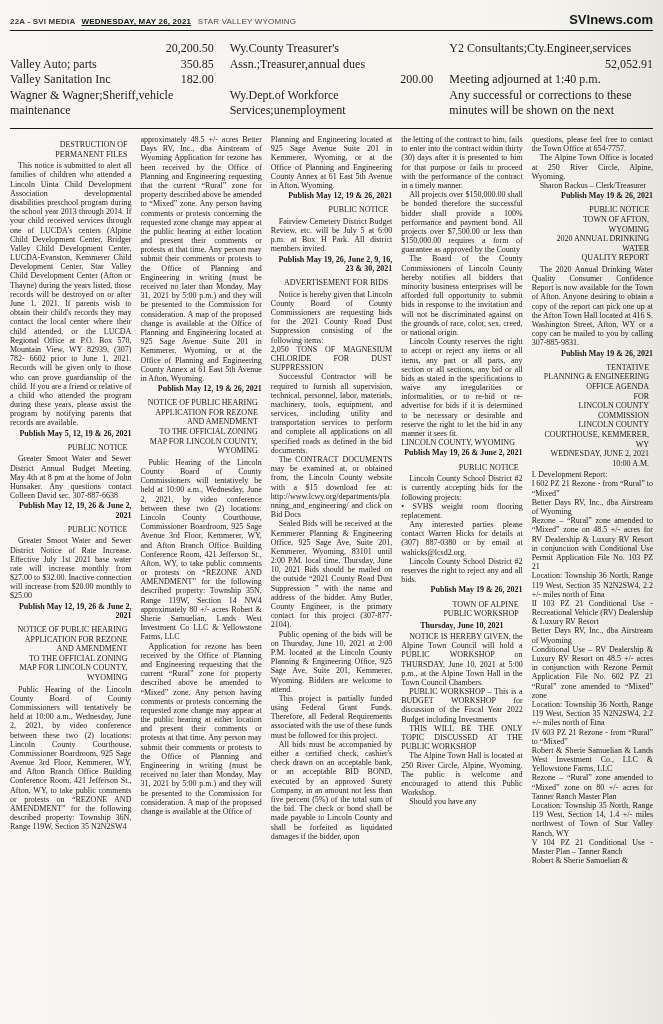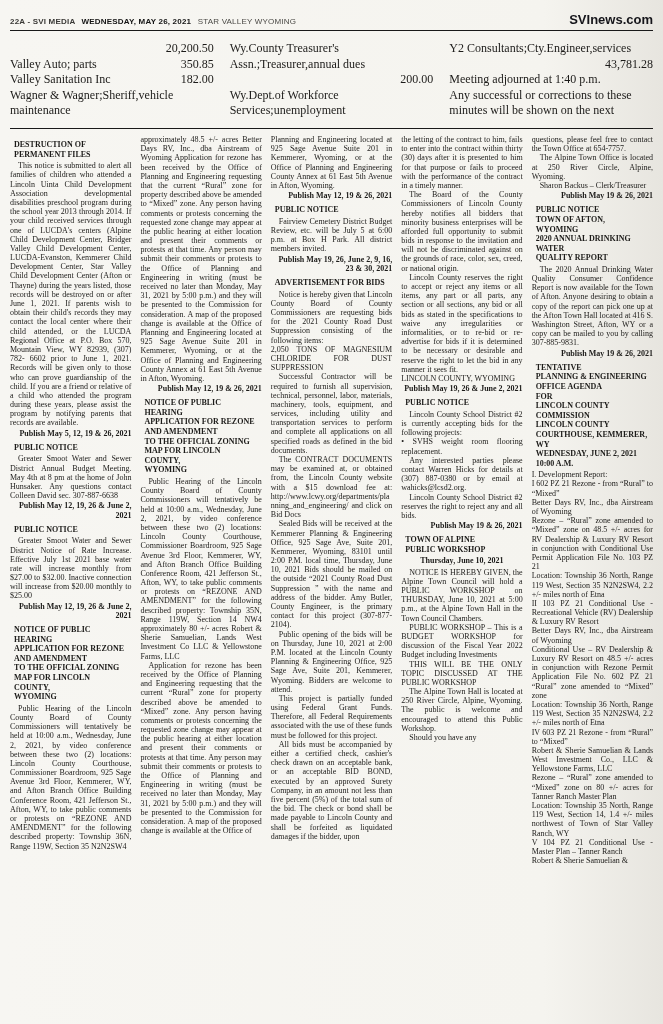--- a/index.html
+++ b/index.html
@@ -9,42 +9,42 @@
     color:#1c1b19;
     background:linear-gradient(90deg,#f7f6f2 0%,#f5f4ef 82%,#e7e5df 100%);
     padding:12px 10px 8px 10px;
   }
   header {
     display:flex; justify-content:space-between; align-items:baseline;
     border-bottom:1.5px solid #191919; padding-bottom:3px;
     font-family:"Liberation Sans","DejaVu Sans",sans-serif;
   }
   .h-left { font-size:8px; font-weight:bold; letter-spacing:.2px; color:#3a3936; }
-  .h-left .h-date { color:#141414; margin:5px 4px; }
+  .h-left .h-date { color:#141414; margin:5px 4px;text-decoration:underline; }
   .h-left .h-region { font-weight:normal; color:#4a4945;margin-top:28px; }
   .h-site { font-size:13px; font-weight:bold; color:#15151a; }
   
   .ledger { margin-top:10px; height:80px; overflow:hidden; }
   .ledger-cols { display:flex; gap:16px; font-size:12px; line-height:1.3; }
   .ledger-col { flex:1 1 0; min-width:0; }
   .ledger-row { display:flex; flex-wrap:wrap; justify-content:space-between; }
   .ledger-name { }
   .ledger-amt { margin-left:auto; text-align:right; }
   .ledger-publish { font-weight:bold; text-align:center; margin-top:3px; }
   .rule { border-top:1.5px solid #191919; margin:7px 0 6px 0; }
   
   .ncols { display:flex; gap:9px; height:884px; overflow:hidden; }
   .ncol {
     flex:1 1 0; min-width:0;
     font-size:8px; line-height:1.15; text-align:justify;
     overflow-wrap:anywhere;
   }
   .blk { margin:0; }
   .blk.heading {
-    font-weight:bold; text-align:left; white-space:pre-line;
+    font-weight:normal; text-align:right; white-space:pre-line;
     margin:5px 4px 2px 4px; line-height:1.2; overflow-wrap:normal;
   }
   .blk.subheading { font-weight:bold; text-align:center; margin-bottom:2px; }
   .blk.para { text-indent:8px; }
   .blk.cont { text-indent:0; }
   .blk.item { text-indent:0; }
   .blk.publish { font-weight:bold; text-align:right; margin:1px 0 4px 0; }
 </style>
 </head>
 <body>
@@ -102,21 +102,21 @@
             <span class="ledger-amt">5,568.88</span>
           </div>
           <div class="ledger-row">
             <span class="ledger-name">Wy State Forestry Division; emergency fire suppression</span>
             <span class="ledger-amt">17,646.35</span>
           </div>
         </div>
         <div class="ledger-col">
           <div class="ledger-row">
             <span class="ledger-name">Y2 Consultants;Cty.Engineer,services</span>
-            <span class="ledger-amt">43,781.28</span>
+            <span class="ledger-amt">52,052.91</span>
           </div>
           <div class="ledger-row">
             <span class="ledger-name">Meeting adjourned at 1:40 p.m.</span>
             <span class="ledger-amt"></span>
           </div>
           <div class="ledger-row">
             <span class="ledger-name">Any successful or corrections to these minutes will be shown on the next meeting's minutes.</span>
             <span class="ledger-amt"></span>
           </div>
           <div class="ledger-publish">Publish May 26, 2021</div>
@@ -170,20 +170,21 @@
           <div class="blk item">2,050 TONS OF MAGNESIUM CHLORIDE FOR DUST SUPPRESSION</div>
           <div class="blk para">Successful Contractor will be required to furnish all supervision, technical, personnel, labor, materials, machinery, tools, equipment, and services, including utility and transportation services to perform and complete all applications on all specified roads as defined in the bid documents.</div>
           <div class="blk para">The CONTRACT DOCUMENTS may be examined at, or obtained from, the Lincoln County website with a $15 download fee at: http://www.lcwy.org/departments/planning_and_engineering/ and click on Bid Docs</div>
           <div class="blk para">Sealed Bids will be received at the Kemmerer Planning &amp; Engineering Office, 925 Sage Ave, Suite 201, Kemmerer, Wyoming, 83101 until 2:00 P.M. local time, Thursday, June 10, 2021 Bids should be mailed on the outside “2021 County Road Dust Suppression ” with the name and address of the bidder. Amy Butler, County Engineer, is the primary contact for this project (307-877-2104).</div>
           <div class="blk para">Public opening of the bids will be on Thursday, June 10, 2021 at 2:00 P.M. located at the Lincoln County Planning &amp; Engineering Office, 925 Sage Ave, Suite 201, Kemmerer, Wyoming. Bidders are welcome to attend.</div>
           <div class="blk para">This project is partially funded using Federal Grant Funds. Therefore, all Federal Requirements associated with the use of these funds must be followed for this project.</div>
           <div class="blk para">All bids must be accompanied by either a certified check, cashier's check drawn on an acceptable bank, or an acceptable BID BOND, executed by an approved Surety Company, in an amount not less than five percent (5%) of the total sum of the bid. The check or bond shall be made payable to Lincoln County and shall be forfeited as liquidated damages if the bidder, upon</div>
         </div>
         <div class="ncol">
           <div class="blk cont">the letting of the contract to him, fails to enter into the contract within thirty (30) days after it is presented to him for that purpose or fails to proceed with the performance of the contract in a timely manner.</div>
+          <div class="blk para">All projects over $150,000.00 shall be bonded therefore the successful bidder shall provide a 100% performance and payment bond. All projects over $7,500.00 or less than $150,000.00 requires a form of guarantee as approved by the County</div>
           <div class="blk para">The Board of the County Commissioners of Lincoln County hereby notifies all bidders that minority business enterprises will be afforded full opportunity to submit bids in response to the invitation and will not be discriminated against on the grounds of race, color, sex, creed, or national origin.</div>
           <div class="blk para">Lincoln County reserves the right to accept or reject any items or all items, any part or all parts, any section or all sections, any bid or all bids as stated in the specifications to waive any irregularities or informalities, or to re-bid or re-advertise for bids if it is determined to be necessary or desirable and reserve the right to let the bid in any manner it sees fit.</div>
           <div class="blk item">LINCOLN COUNTY, WYOMING</div>
           <div class="blk publish">Publish May 19, 26 &amp; June 2, 2021</div>
           <div class="blk heading">PUBLIC NOTICE</div>
           <div class="blk para">Lincoln County School District #2 is currently accepting bids for the following projects:</div>
           <div class="blk item">• SVHS weight room flooring replacement.</div>
           <div class="blk para">Any interested parties please contact Warren Hicks for details at (307) 887-0380 or by email at wahicks@lcsd2.org.</div>
           <div class="blk para">Lincoln County School District #2 reserves the right to reject any and all bids.</div>
           <div class="blk publish">Publish May 19 &amp; 26, 2021</div>

